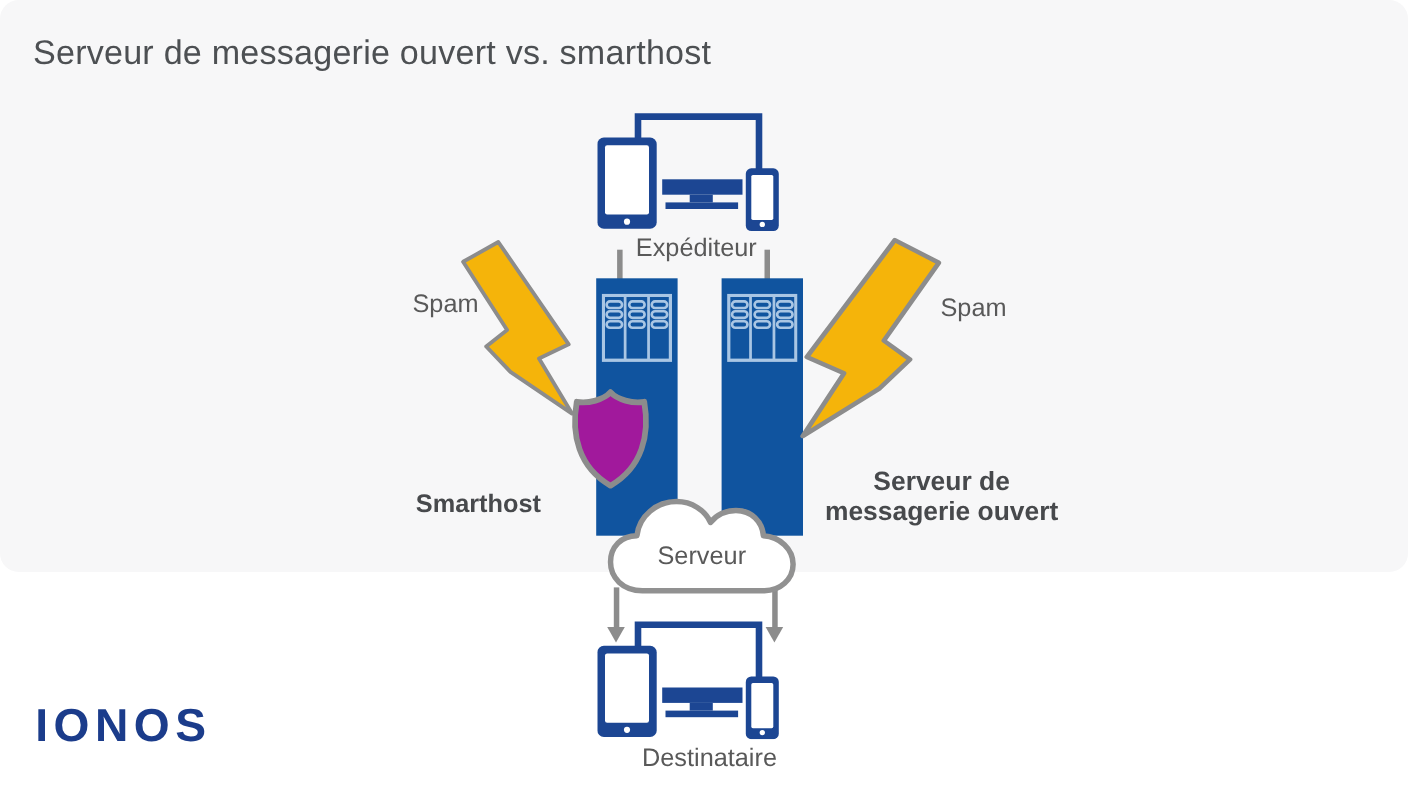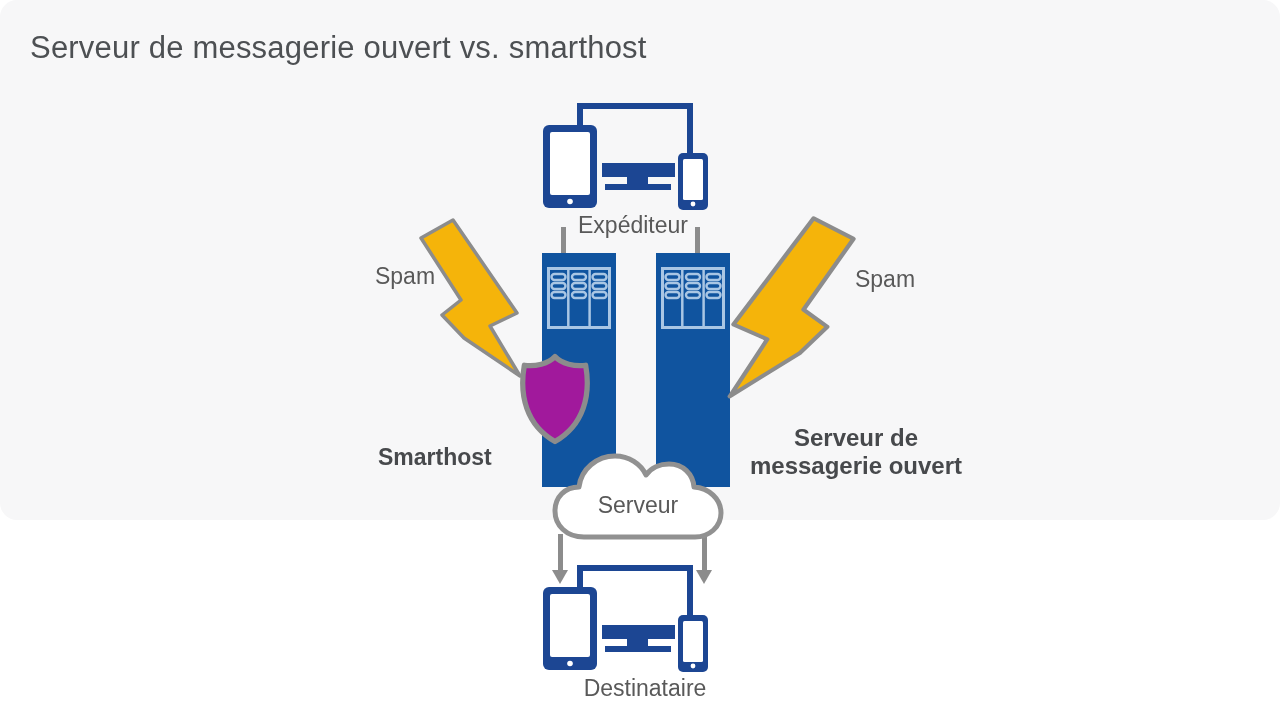--- a/index.html
+++ b/index.html
@@ -169,14 +169,15 @@
       <rect x="62" y="86" width="66" height="6" fill="var(--device_blue)"></rect>
     </g>
     <g>
       <rect x="135" y="55" width="30" height="57" rx="5" fill="var(--device_blue)"></rect>
       <rect x="140" y="61" width="20" height="41" rx="1.5" fill="#ffffff"></rect>
       <circle cx="150" cy="106" r="2.4" fill="#ffffff"></circle>
     </g>
   </svg>
   <div class="abs label" style="left:540px; top:675px; width:210px;">Destinataire</div>
 
+  <div class="abs logo">IONOS</div>
 
 </div>
 
 </body></html>

